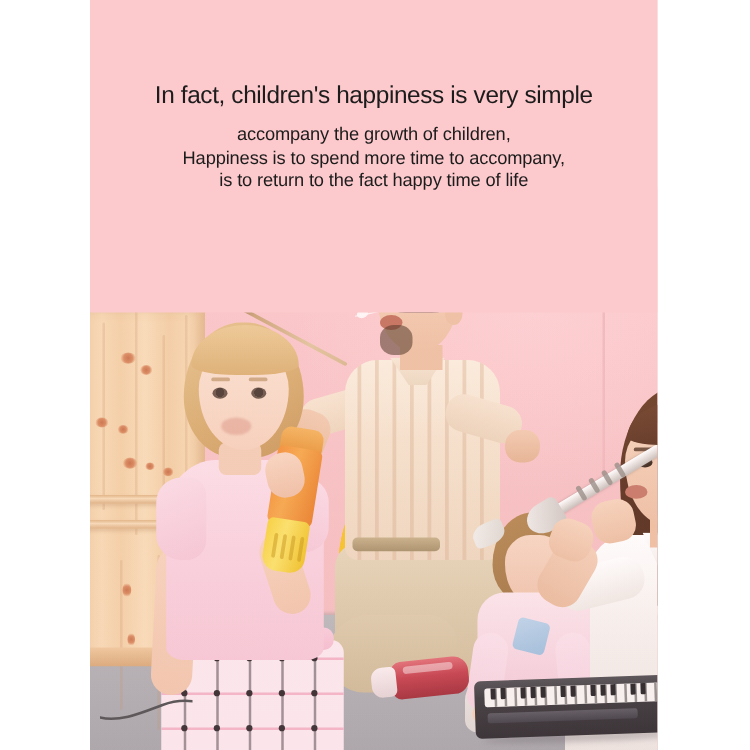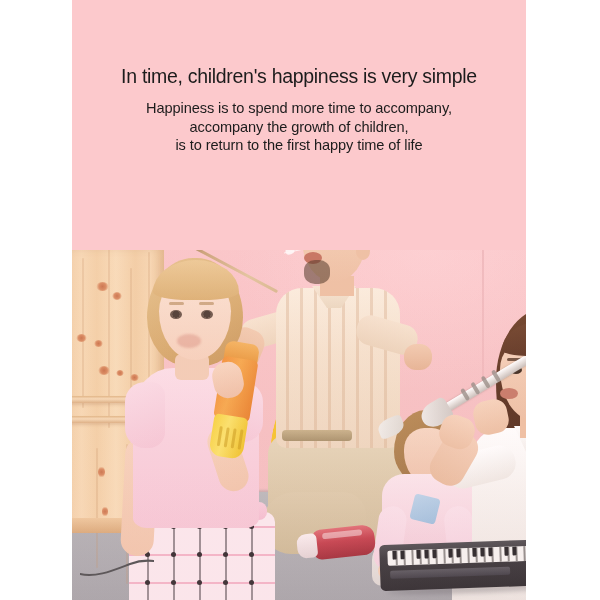--- a/index.html
+++ b/index.html
@@ -301,26 +301,26 @@
 </head>
 <body>
 
 <div id="page">
 
   <div id="banner">
 
     <div id="header">
 
 
-      <div id="subtitle">In time, children's happiness is very simple</div>
+      <div id="subtitle">In fact, children's happiness is very simple</div>
 
       <div id="bodylines">
+        <div>accompany the growth of children,</div>
         <div>Happiness is to spend more time to accompany,</div>
-        <div>accompany the growth of children,</div>
-        <div>is to return to the first happy time of life</div>
+        <div>is to return to the fact happy time of life</div>
       </div>
     </div>
 
     <div id="photo">
 
       <div class="wall-shade"></div>
       <div class="wall-seam"></div>
 
       <svg id="notes" viewBox="0 0 244 105">
         <g stroke="#ffffff" stroke-opacity="0.85" fill="none" stroke-width="1">

